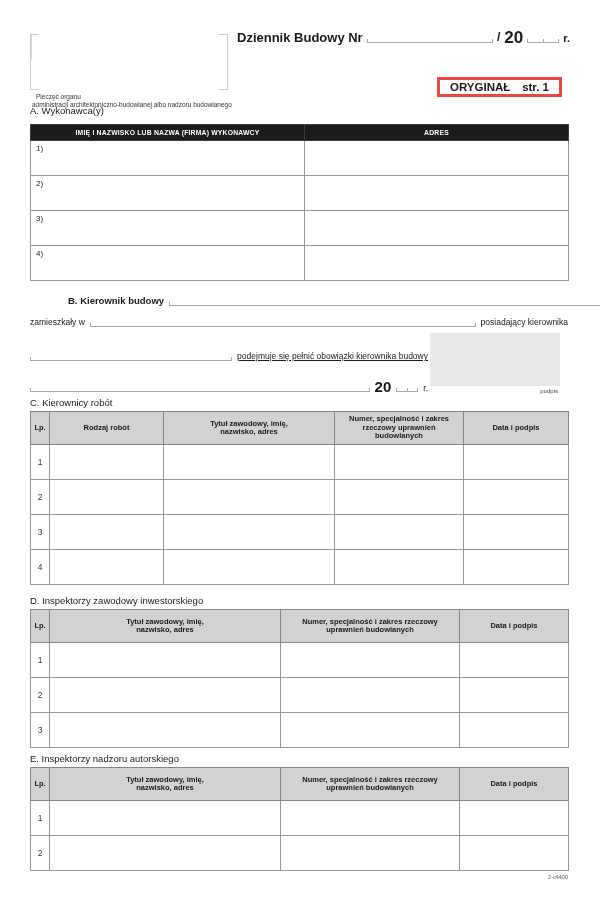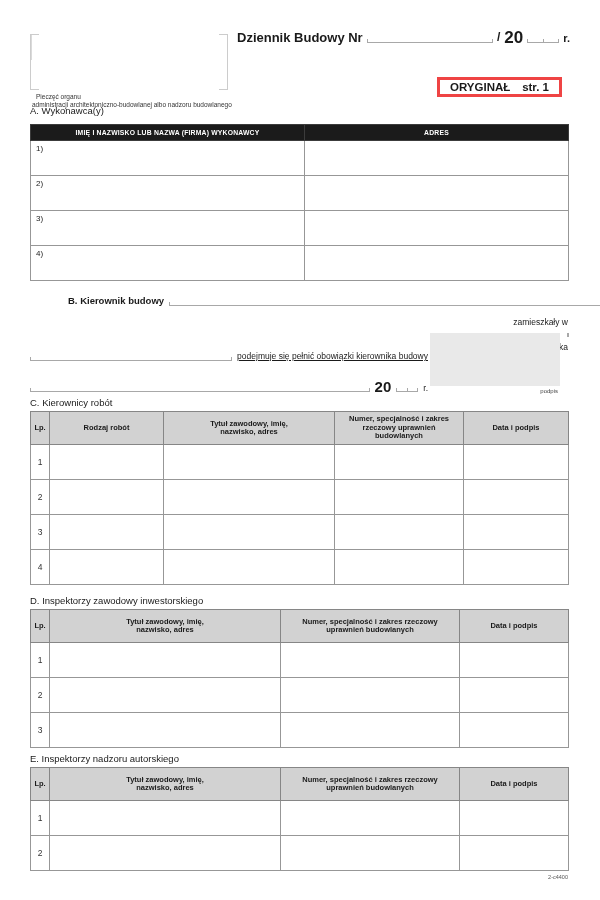--- a/index.html
+++ b/index.html
@@ -161,21 +161,21 @@
       <td><span>4)</span></td>
       <td></td>
     </tr>
   </tbody>
     </table>
 
   <div class="b-row" style="top:296px;width:538px;margin-left:38px;">
     <span class="bold">B. Kierownik budowy</span>
     <span class="w-line grow"></span>
   </div>
-  <div class="b-row" style="top:318px;width:538px;flex-direction:column;">
+  <div class="b-row" style="top:318px;width:538px;">
     <span>zamieszkały w</span>
     <span class="w-line grow"></span>
     <span>posiadający kierownika</span>
   </div>
   <div class="b-row" style="top:352px;width:398px;text-decoration:underline;">
     <span class="w-line grow"></span>
     <span>podejmuje się pełnić obowiązki kierownika budowy</span>
   </div>
   <div class="b-row" style="top:381px;width:398px;">
     <span class="w-line grow"></span>

